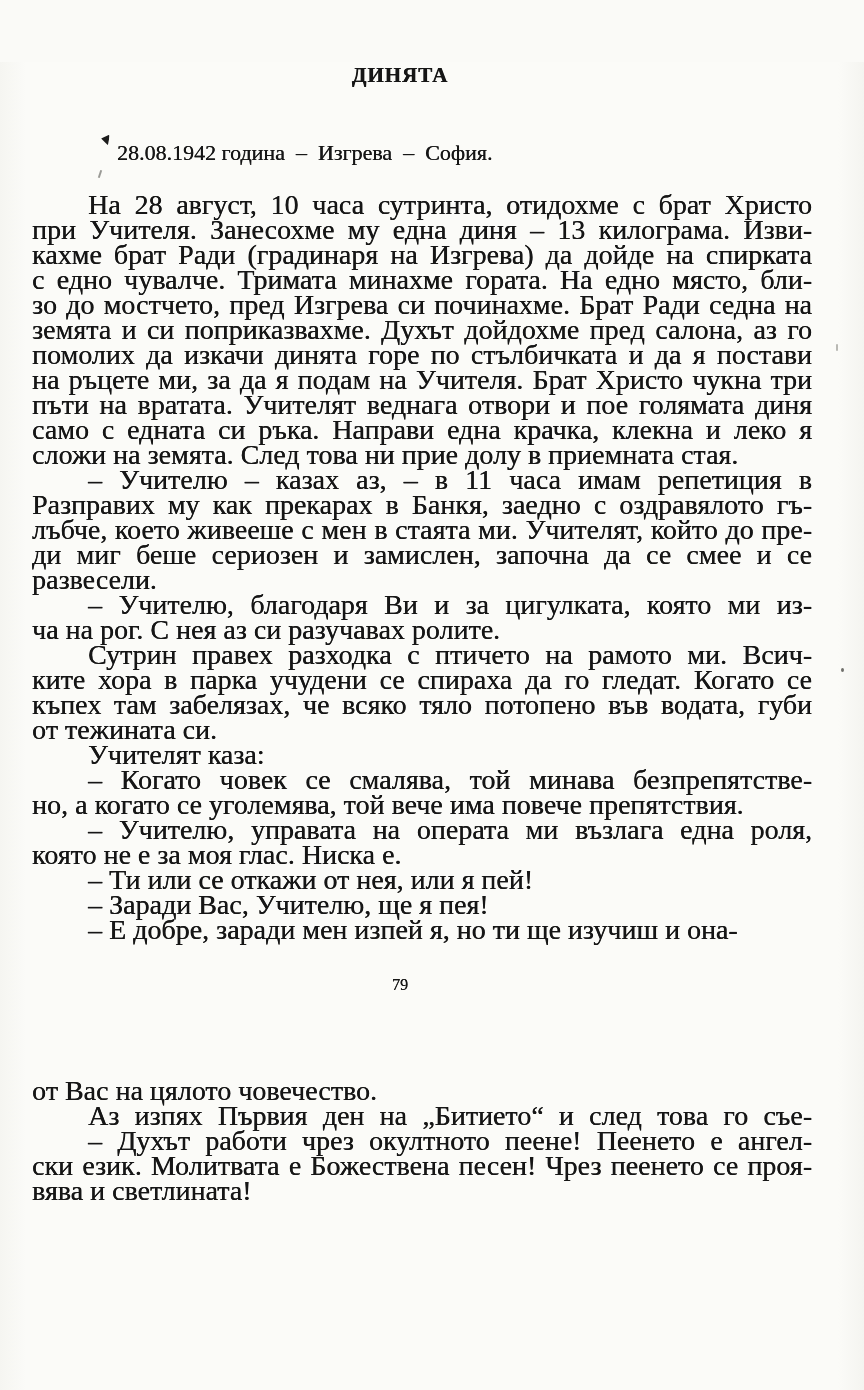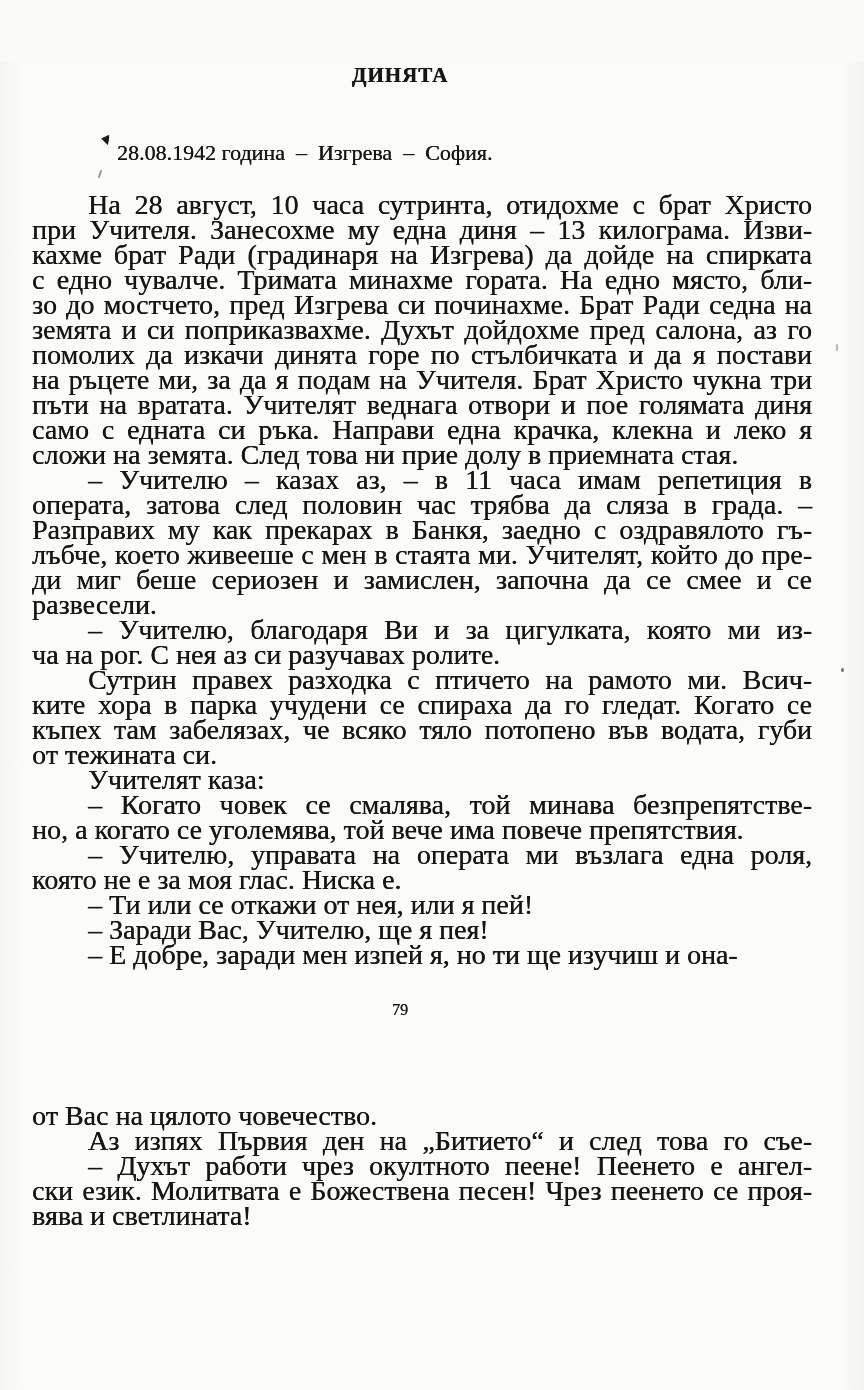--- a/index.html
+++ b/index.html
@@ -110,21 +110,20 @@
         <div class="line">зо до мостчето, пред Изгрева си починахме. Брат Ради седна на</div>
         <div class="line">земята и си поприказвахме. Духът дойдохме пред салона, аз го</div>
         <div class="line">помолих да изкачи динята горе по стълбичката и да я постави</div>
         <div class="line">на ръцете ми, за да я подам на Учителя. Брат Христо чукна три</div>
         <div class="line">пъти на вратата. Учителят веднага отвори и пое голямата диня</div>
         <div class="line">само с едната си ръка. Направи една крачка, клекна и леко я</div>
         <div class="line last">сложи на земята. След това ни прие долу в приемната стая.</div>
       </div>
     <div class="para">
         <div class="line first">– Учителю  –  казах аз,  –  в 11 часа имам репетиция в</div>
-        <div class="line">операта, затова след половин час трябва да сляза в града.  –</div>
         <div class="line">Разправих му как прекарах в Банкя, заедно с оздравялото гъ-</div>
         <div class="line">лъбче, което живееше с мен в стаята ми. Учителят, който до пре-</div>
         <div class="line">ди миг беше сериозен и замислен, започна да се смее и се</div>
         <div class="line last">развесели.</div>
       </div>
     <div class="para">
         <div class="line first">– Учителю, благодаря Ви и за цигулката, която ми из-</div>
         <div class="line last">ча на рог. С нея аз си разучавах ролите.</div>
       </div>
     <div class="para">

